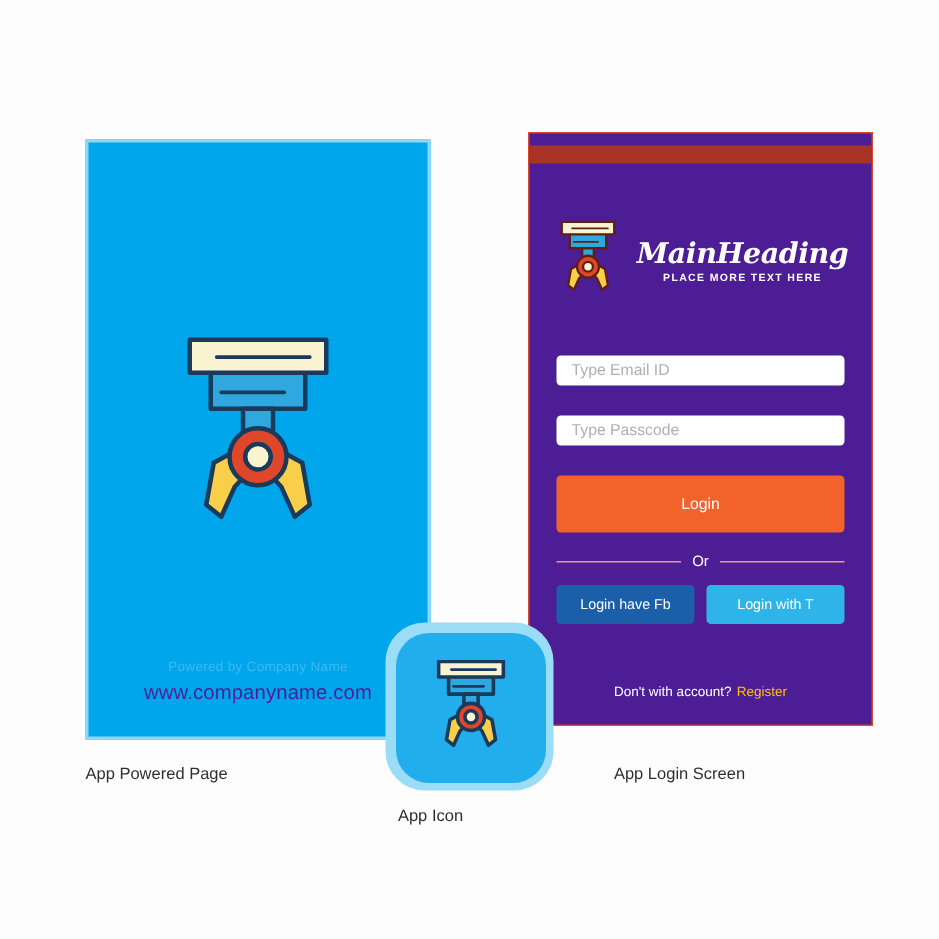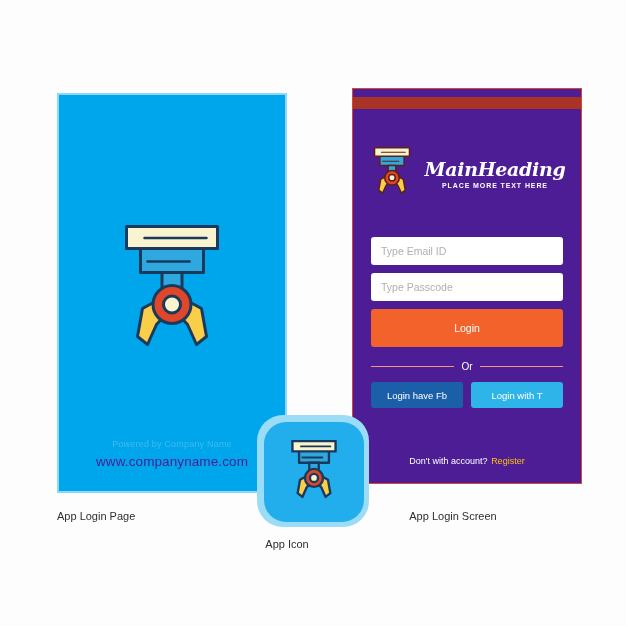--- a/index.html
+++ b/index.html
@@ -114,29 +114,29 @@
   #login-form {
     position: absolute;
     left: 18px;
     right: 18px;
     top: 148px;
   }
 
   .login-input {
     display: block;
     width: 100%;
-    height: 28px;
+    height: 20px;
     background: #ffffff;
     border: none;
     border-radius: 3px;
     padding: 0 10px;
     font-family: "Liberation Sans", sans-serif;
     font-size: 10.5px;
     color: #333;
-    margin-bottom: 8px;
+    margin-bottom: 20px;
     outline: none;
   }
   .login-input::placeholder { color: #B0B0B0; }
 
   #login-submit-button {
     display: block;
     width: 100%;
     height: 38px;
     background: #F2622A;
     border: none;
@@ -331,17 +331,17 @@
           <rect x="52.5" y="48" width="20" height="22" fill="#2FA8E0"></rect>
           <path d="M55 72 L33 84 L28 112 L38 120 L47 100 L58 88 Z" fill="#F9CE49"></path>
           <path d="M70 72 L92 84 L97 112 L87 120 L78 100 L67 88 Z" fill="#F9CE49"></path>
           <circle cx="62.5" cy="80" r="19" fill="#E0462A"></circle>
           <circle cx="62.5" cy="80" r="8.5" fill="#FAF3D0"></circle>
         </g>
       </svg>
     </div>
   </div>
 
-  <div class="caption" id="caption-splash">App Login Page</div>
+  <div class="caption" id="caption-splash">App Powered Page</div>
   <div class="caption" id="caption-app-icon">App Icon</div>
   <div class="caption" id="caption-login">App Login Screen</div>
 
 </div>
 
 </body></html>

